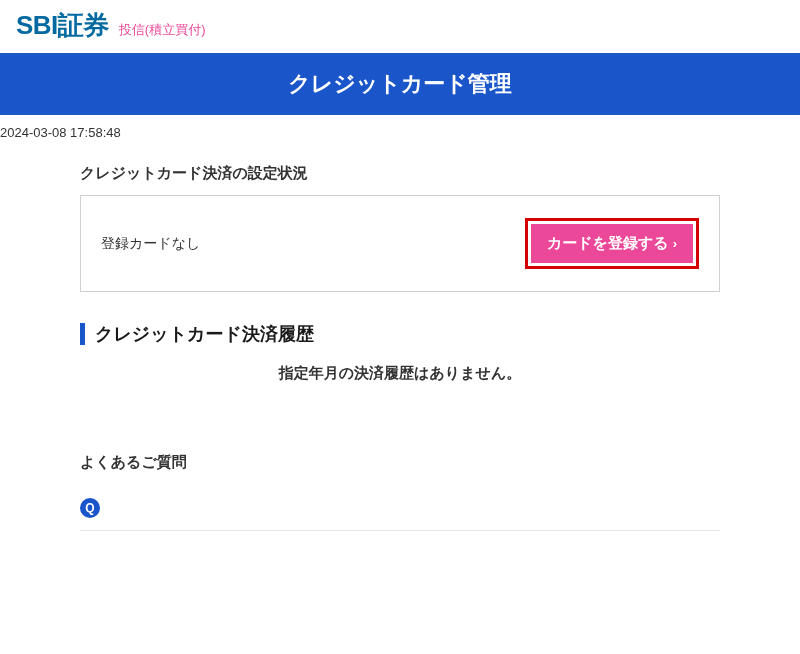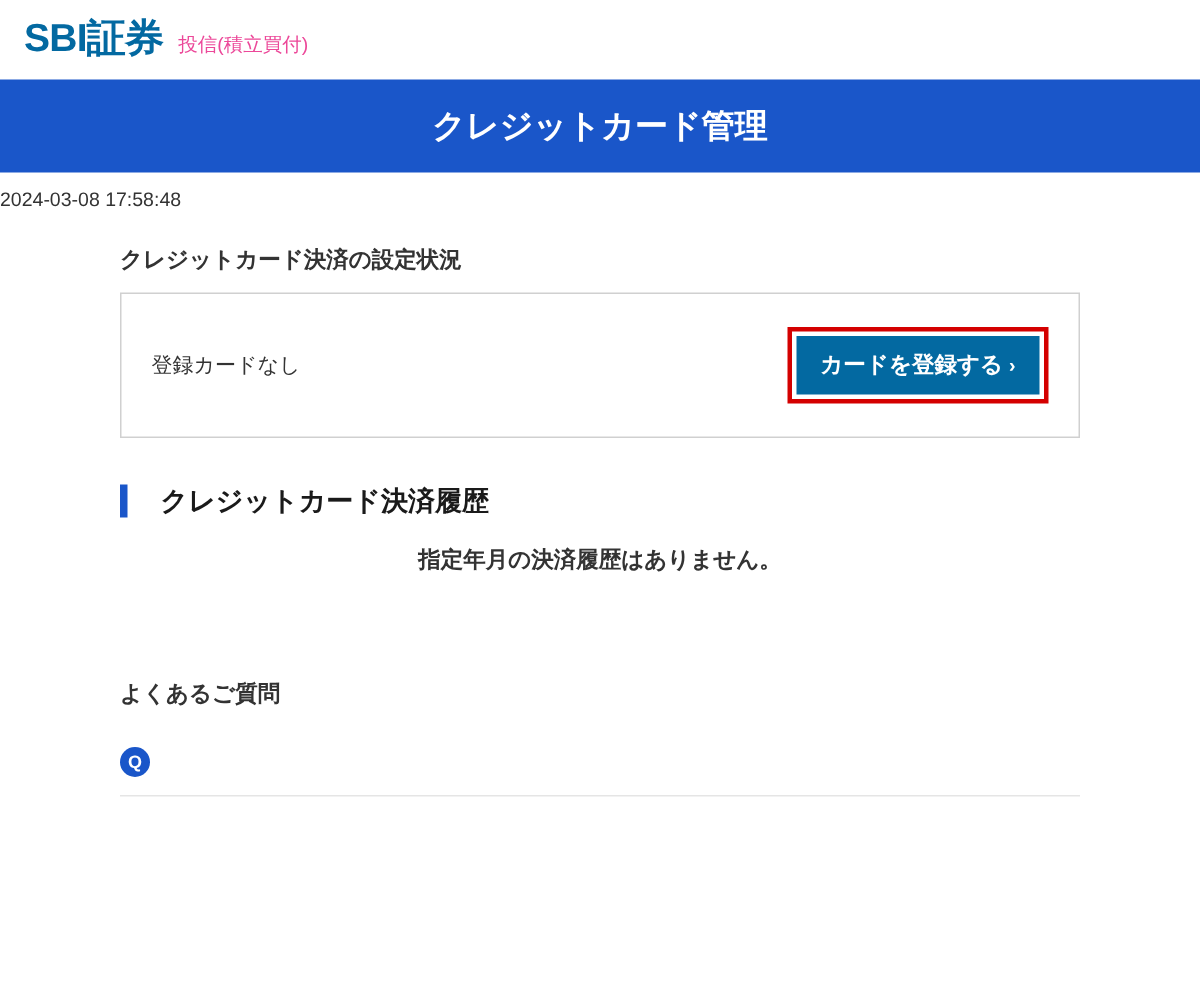--- a/index.html
+++ b/index.html
@@ -59,42 +59,41 @@
   }
   .status-text {
     font-size: 14px;
     color: #333;
   }
   .register-btn-wrap {
     border: 3px solid #d40000;
     padding: 3px;
   }
   .register-btn {
-    background: #0369a1;
+    background: #ec4899;
     color: #fff;
     border: none;
     padding: 10px 16px;
     font-size: 15px;
     font-weight: bold;
     cursor: pointer;
     display: flex;
     align-items: center;
   }
   .register-btn .chev {
     margin-left: 4px;
     font-size: 13px;
   }
   .history-heading {
     display: flex;
     align-items: center;
     font-size: 18px;
     font-weight: bold;
     color: #1a1a1a;
     margin-bottom: 18px;
-    gap: 12px;
   }
   .history-heading .bar {
     width: 5px;
     height: 22px;
     background: #1a56c9;
     margin-right: 10px;
   }
   .filter-row {
     background: #f7f7f7;
     padding: 18px 22px;

